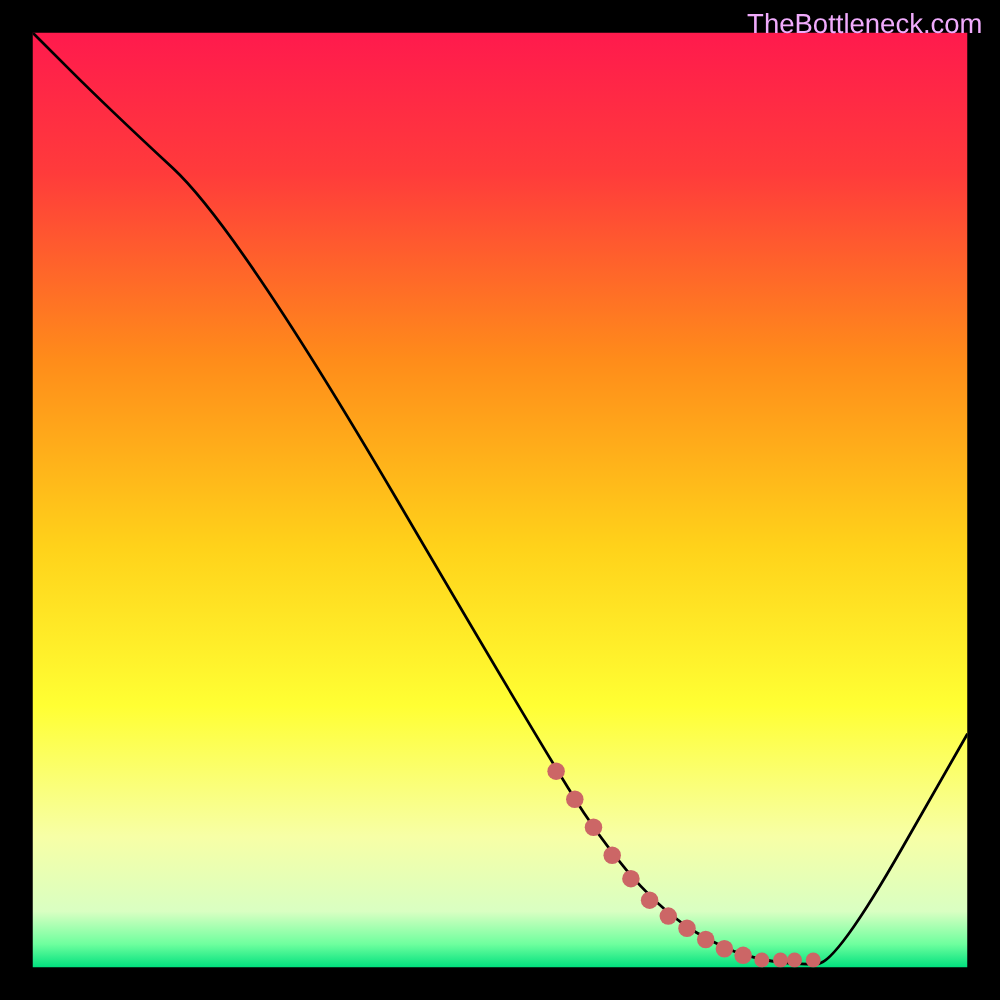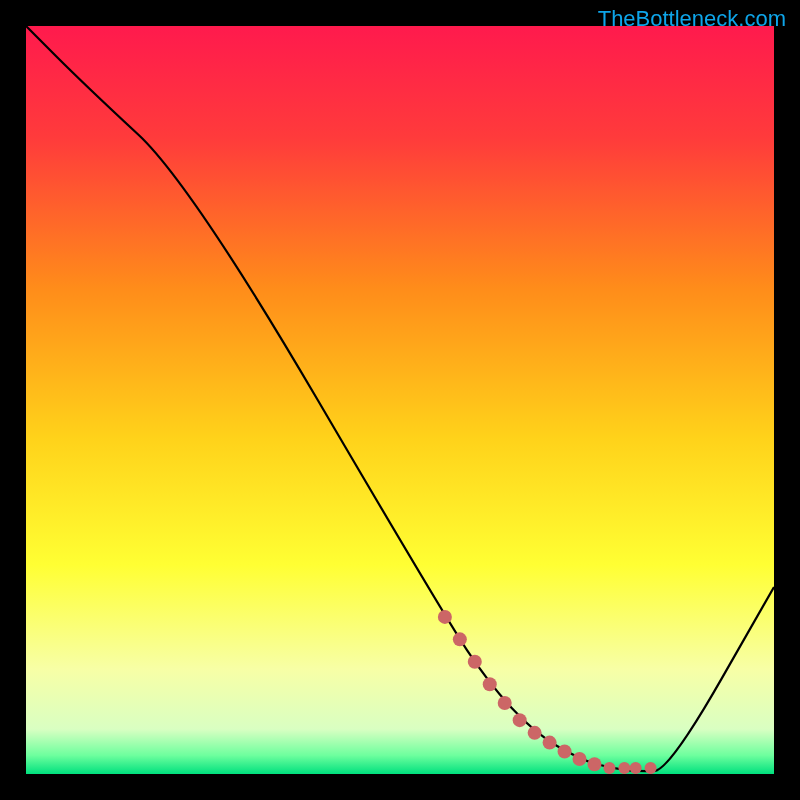--- a/index.html
+++ b/index.html
@@ -8,21 +8,21 @@
     width: 800px;
     height: 800px;
     background: #000;
     position: relative;
     font-family: Arial, sans-serif;
   }
   .watermark {
     position: absolute;
     top: 6px;
     right: 14px;
-    color: #0ea5e9;
+    color: #f0abfc;
     font-size: 22px;
     font-weight: 500;
     z-index: 10;
   }
   .plot {
     position: absolute;
     left: 26px;
     top: 26px;
     width: 748px;
     height: 748px;

